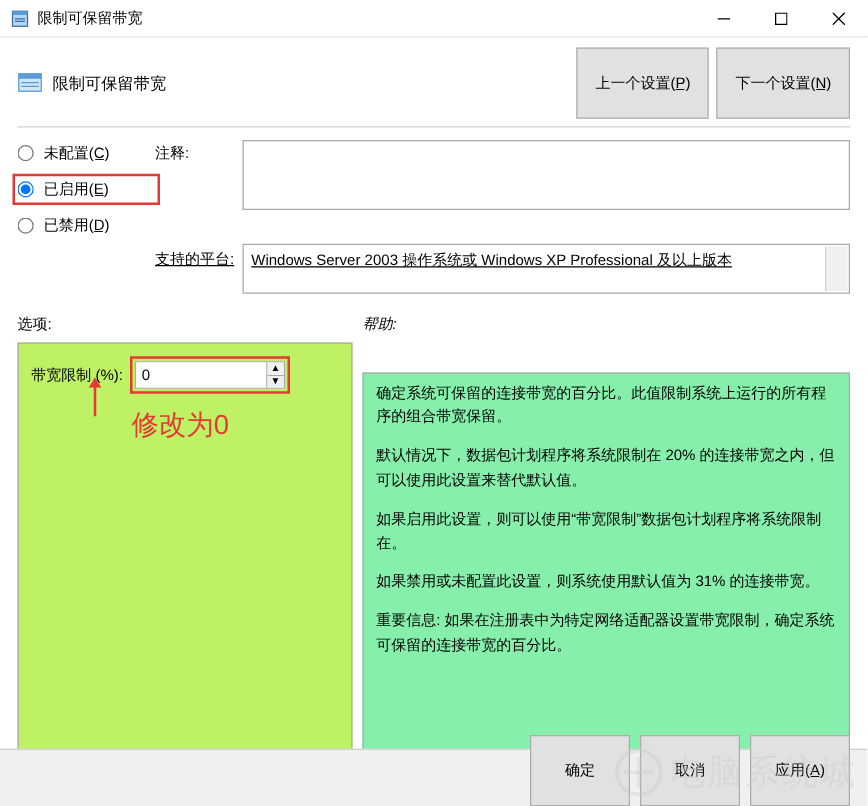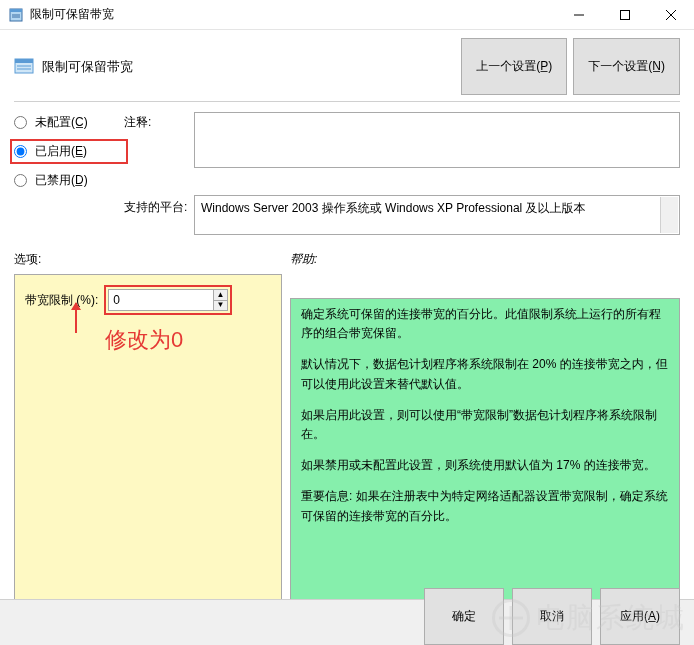--- a/index.html
+++ b/index.html
@@ -85,20 +85,21 @@
   .comment-box::-webkit-scrollbar { width: 17px; }
   .comment-box::-webkit-scrollbar-track { background:#f0f0f0; }
   .comment-box::-webkit-scrollbar-thumb { background:#c0c0c0; }
   .comment-box::-webkit-scrollbar-button { background:#f0f0f0; height:17px; border:1px solid #d0d0d0; }
 
   .platform-row {
     display: grid;
     grid-template-columns: 110px 70px 1fr;
     margin-top: 6px;
     align-items: start;
+    text-decoration: underline;
   }
   .platform-label { grid-column: 2; padding-top: 4px; }
   .platform-box {
     grid-column: 3;
     border: 1px solid #a9a9a9;
     padding: 4px 6px;
     min-height: 40px;
     font-size: 12px;
     background:#fff;
     position:relative;
@@ -123,21 +124,21 @@
     display: flex;
     gap: 8px;
     margin-top: 6px;
     height: 330px;
   }
   .options-panel {
     width: 268px;
     border: 1px solid #a9a9a9;
     padding: 10px 10px;
     position: relative;
-    background:#fef9c3;
+    background:#bef264;
   }
   .bandwidth-row {
     display:flex; align-items:center; gap:6px;
   }
   .bandwidth-label { white-space:nowrap; }
   .spinner-wrap {
     border: 2px solid #e53935;
     padding: 2px;
     display:flex;
   }
@@ -351,21 +352,21 @@
         </span>
       </div>
       <div class="annotation-arrow"></div>
       <div class="annotation">修改为0</div>
     </div>
 
     <div class="help-panel">
       <p>确定系统可保留的连接带宽的百分比。此值限制系统上运行的所有程序的组合带宽保留。</p>
       <p>默认情况下，数据包计划程序将系统限制在 20% 的连接带宽之内，但可以使用此设置来替代默认值。</p>
       <p>如果启用此设置，则可以使用“带宽限制”数据包计划程序将系统限制在。</p>
-      <p>如果禁用或未配置此设置，则系统使用默认值为 17% 的连接带宽。</p>
+      <p>如果禁用或未配置此设置，则系统使用默认值为 31% 的连接带宽。</p>
       <p>重要信息: 如果在注册表中为特定网络适配器设置带宽限制，确定系统可保留的连接带宽的百分比。</p>
     </div>
   </div>
 
 </div>
 
 <div class="footer">
   <button class="win-btn">确定</button>
   <button class="win-btn">取消</button>
   <button class="win-btn">应用(A̲)</button>

